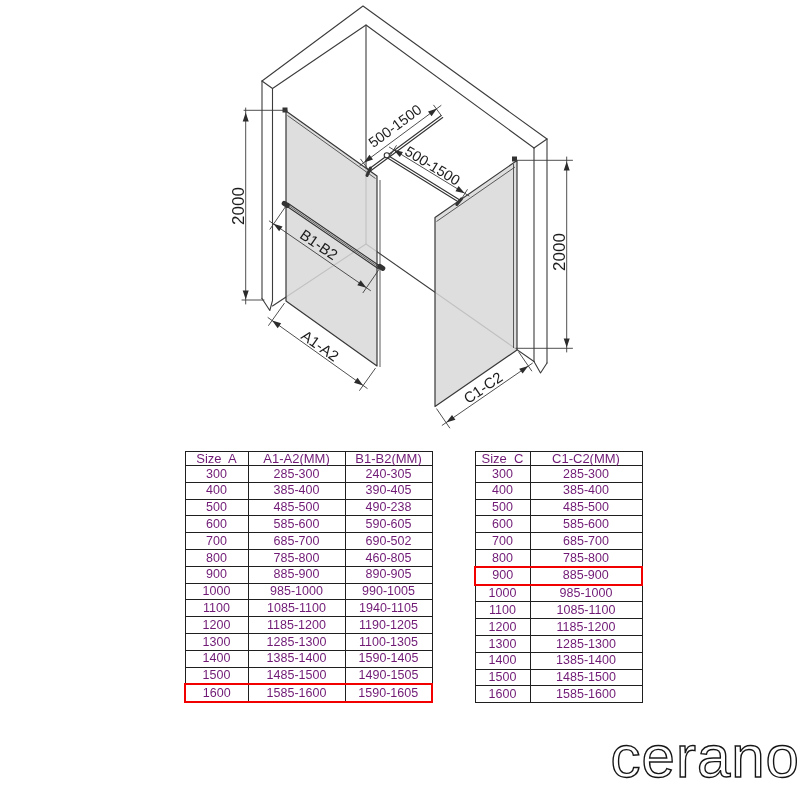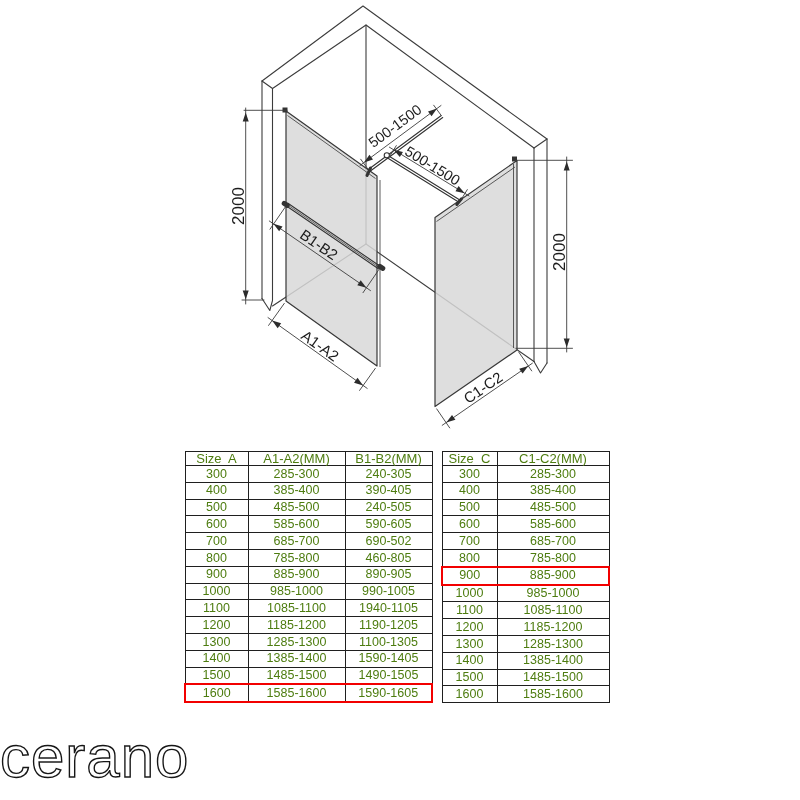--- a/index.html
+++ b/index.html
@@ -5,32 +5,32 @@
   html,body{margin:0;padding:0;background:#fff;}
   .stage{position:relative;width:800px;height:800px;background:#fff;overflow:hidden;
          font-family:"Liberation Sans",sans-serif;color:#111;}
   .diagram-svg{position:absolute;left:0;top:0;}
   svg text{font-family:"Liberation Sans","DejaVu Sans",sans-serif;fill:#1c1c1c;}
   .dimtext{font-size:15px;}
   .dimtext-big{font-size:17px;}
   .dimtext-mid{font-size:14.5px;}
 
   table.spec{position:absolute;border-collapse:collapse;table-layout:fixed;
-             font-size:12.5px;color:#4d7c0f;background:#fff;}
+             font-size:12.5px;color:#701a75;background:#fff;}
   table.spec th, table.spec td{border:1px solid #1f1f1f;text-align:center;
              padding:0;line-height:1;font-weight:normal;}
   table.spec th{height:13px;font-size:13px;white-space:pre;}
   table.spec td{height:15.8px;}
   table.spec tr.hl td{border-top:2px solid #f20000;border-bottom:2px solid #f20000;}
   table.spec tr.hl td:first-child{border-left:2px solid #f20000;}
   table.spec tr.hl td:last-child{border-right:2px solid #f20000;}
   #tableA{left:184px;top:451px;width:247px;}
-  #tableC{left:441px;top:451px;width:167px;}
-
-  .logo{position:absolute;left:0;top:722px;width:800px;text-align:left;
+  #tableC{left:474px;top:451px;width:167px;}
+
+  .logo{position:absolute;left:0;top:722px;width:800px;text-align:right;
         font-size:60px;letter-spacing:1px;color:#161616;font-weight:400;}
   @supports (-webkit-text-stroke: 1px black){
     .logo{color:transparent;-webkit-text-stroke:1.4px #161616;}
   }
 </style>
 </head>
 <body>
 
 <div class="stage">
 
@@ -146,21 +146,21 @@
           <td>240-305</td>
         </tr>
         <tr>
           <td>400</td>
           <td>385-400</td>
           <td>390-405</td>
         </tr>
         <tr>
           <td>500</td>
           <td>485-500</td>
-          <td>240-505</td>
+          <td>490-238</td>
         </tr>
         <tr>
           <td>600</td>
           <td>585-600</td>
           <td>590-605</td>
         </tr>
         <tr>
           <td>700</td>
           <td>685-700</td>
           <td>690-502</td>

